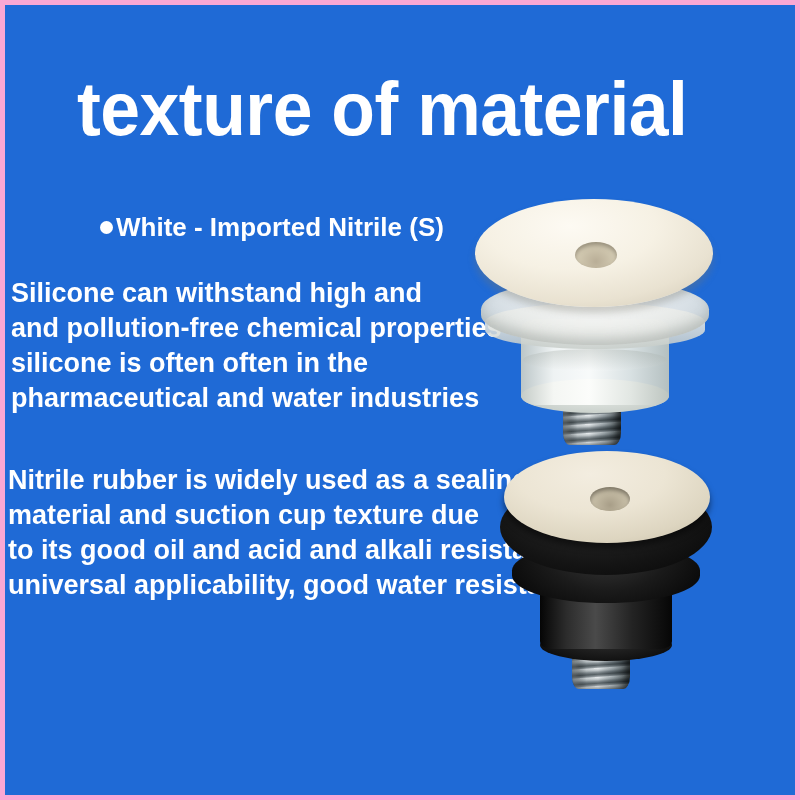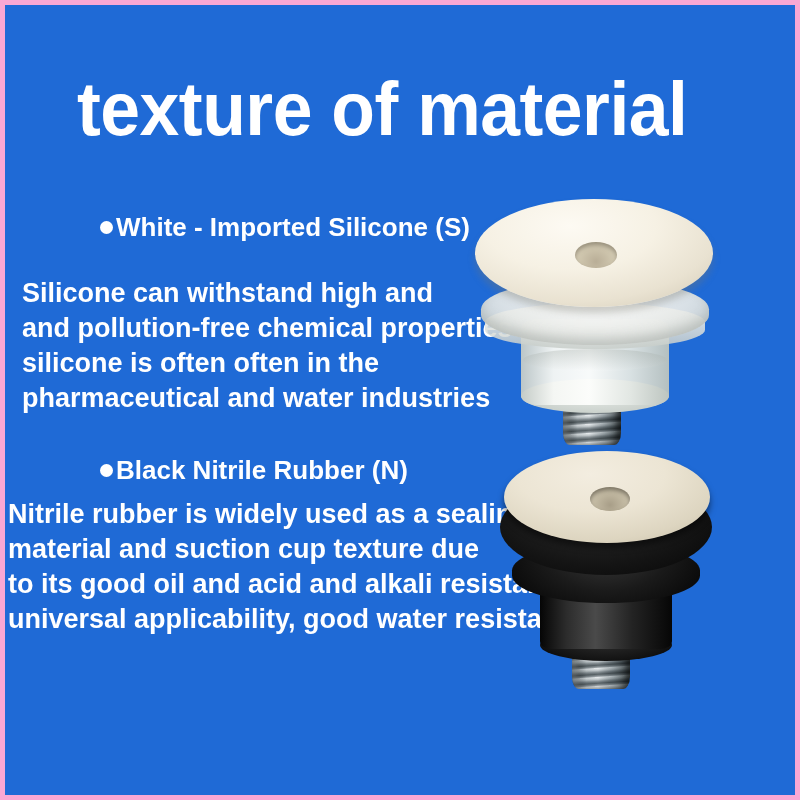--- a/index.html
+++ b/index.html
@@ -65,21 +65,21 @@
     flex: none;
   }
 
   .section-body {
     color: #ffffff;
     font-size: 27px;
     font-weight: 700;
     line-height: 35px;
     margin-top: 4px;
   }
-  #section-silicone .section-body { padding-left: 17px; margin-top: 32px; }
+  #section-silicone .section-body { padding-left: 6px; margin-top: 32px; }
   #section-nitrile  .section-body { padding-left: 3px; margin-top: 10px; }
 
   .section-body .ln { display: block; white-space: nowrap; }
 
   
   .product { position: absolute; }
 
   
   #product-white { left: 470px; top: 186px; width: 240px; height: 250px; }
 
@@ -222,35 +222,31 @@
 </head>
 <body>
 
 <div id="poster">
 
   <div class="title">texture of material</div>
 
   <div class="section" id="section-silicone">
     <div class="section-heading">
       <span class="bullet-dot"></span>
-      <span>White - Imported Silicone (S)</span>
+      <span>White - Imported Nitrile (S)</span>
     </div>
     <div class="section-body">
       <span class="ln">Silicone can withstand high and</span>
       <span class="ln">and pollution-free chemical properties</span>
       <span class="ln">silicone is often often in the</span>
       <span class="ln">pharmaceutical and water industries</span>
     </div>
   </div>
 
   <div class="section" id="section-nitrile">
-    <div class="section-heading">
-      <span class="bullet-dot"></span>
-      <span>Black Nitrile Rubber (N)</span>
-    </div>
     <div class="section-body">
       <span class="ln">Nitrile rubber is widely used as a sealing</span>
       <span class="ln">material and suction cup texture due</span>
       <span class="ln">to its good oil and acid and alkali resistance</span>
       <span class="ln">universal applicability, good water resistance</span>
     </div>
   </div>
 
   <div class="product" id="product-white">
     <div class="thread"></div>

